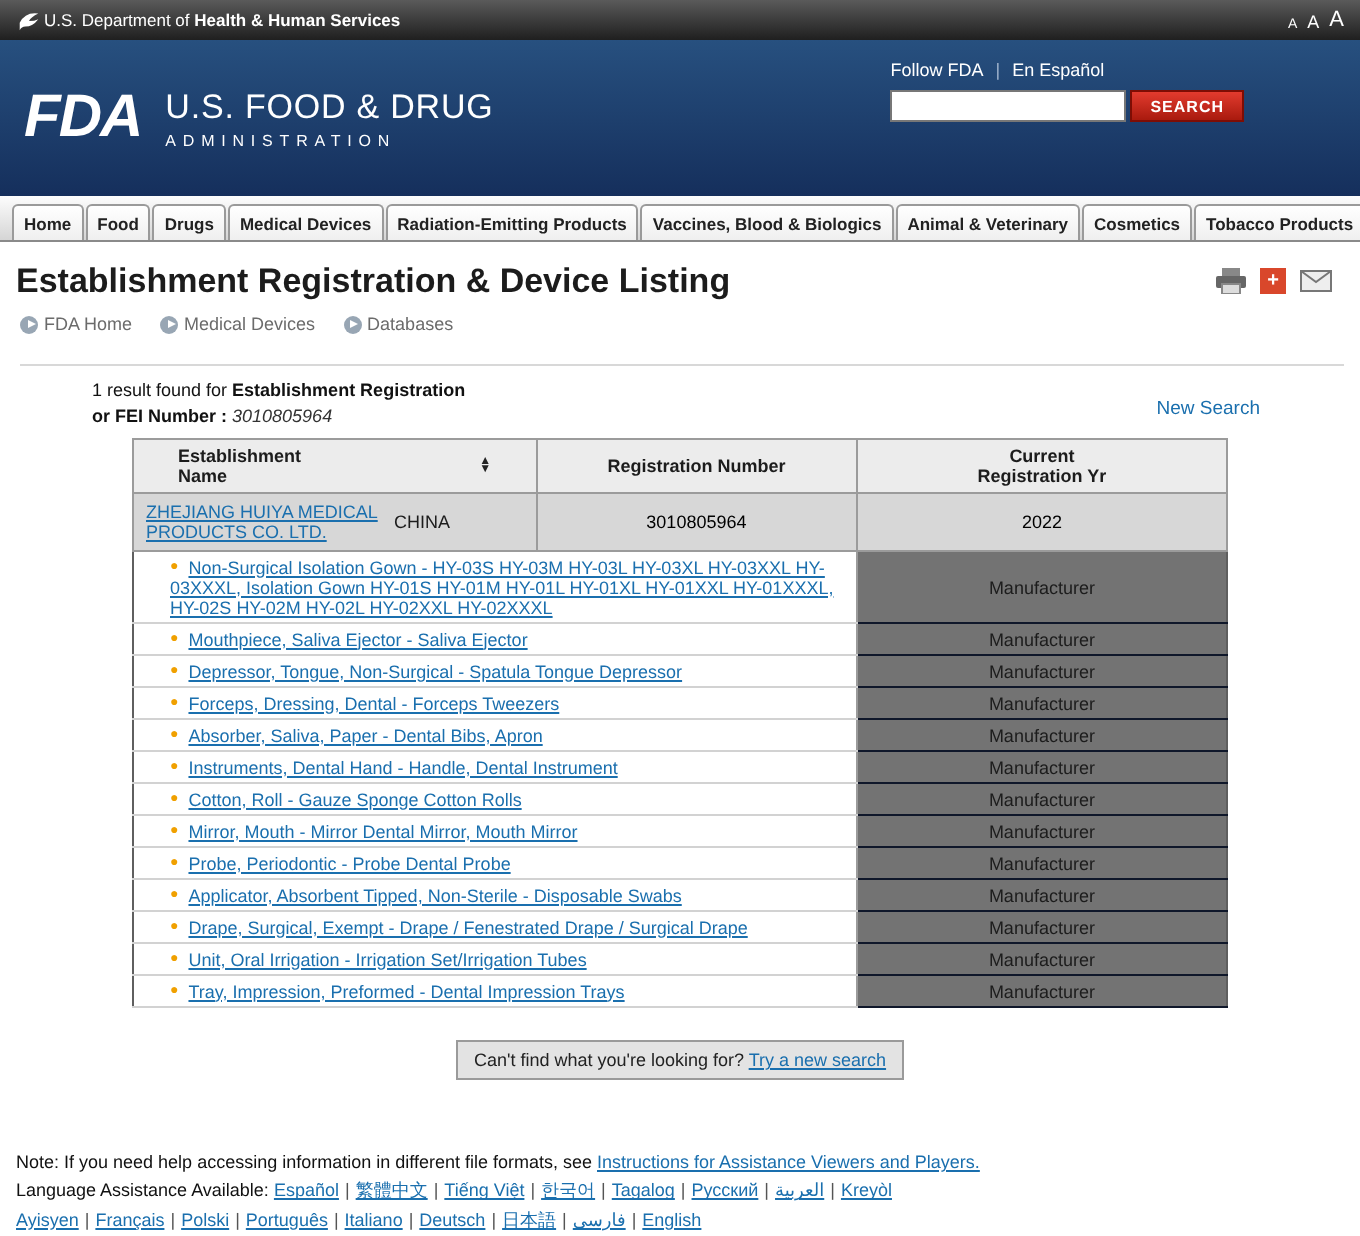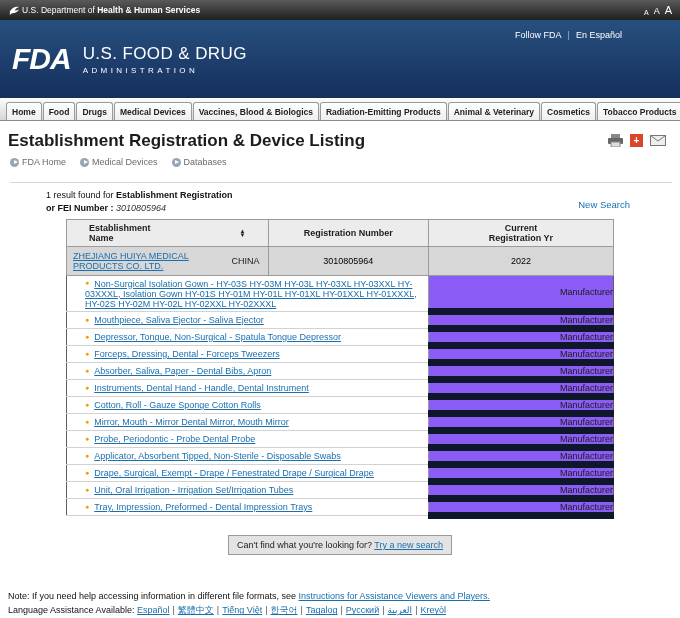--- a/index.html
+++ b/index.html
@@ -63,28 +63,28 @@
   .results-table { width: 548px; margin: 2px auto 0; border-collapse: collapse; font-size: 9px; border: 1px solid #5f5f5f; }
   .results-table th { background: #ececec; border: 1px solid #9b9b9b; padding: 3px 22px; font-size: 9px; color: #1c1c1c; }
   .th-est { width: 196px; text-align: left; }
   .th-est-inner { display: flex; justify-content: space-between; align-items: center; }
   .th-wrap { display: inline-block; }
   .w70 { width: 72px; } .w85 { width: 86px; text-align: center; }
   .sort-icon { display: flex; flex-direction: column; line-height: 4.5px; font-size: 6px; color: #222; cursor: pointer; }
   .th-reg { width: 156px; text-align: center; }
   .th-yr { width: 180px; text-align: center; }
   .est-row td { background: #d7d7d7; border: 1px solid #9b9b9b; padding: 4px 6px; }
-  .est-cell-inner { display: flex; justify-content: space-between; align-items: center; gap: 20px; }
+  .est-cell-inner { display: flex; justify-content: flex-start; align-items: center; gap: 4px; }
   .est-link { color: #1a6fae; max-width: 120px; display: inline-block; cursor: pointer; }
   .est-country { color: #1c1c1c; margin-right: 2px; }
   .center { text-align: center; }
   .device-cell { padding: 2.5px 4px 2.5px 18px; border-right: 1px solid #9b9b9b; border-bottom: 1px solid #d2d2d2; background: #fff; }
   .bullet { color: #f0a000; font-size: 7px; margin-right: 5px; vertical-align: 1.5px; }
   .device-link { color: #1a6fae; cursor: pointer; }
-  .role-cell { text-align: right; border-bottom: 7px solid #0f172a; background: #8b5cf6; color: #1c1c1c; }
+  .role-cell { text-align: center; border-bottom: 1px solid #0f172a; background: #737373; color: #1c1c1c; }
 
   .cant-find { margin: 16px auto 0; width: max-content; background: #e3e3e3; border: 1px solid #9a9a9a;
     padding: 4px 8px; font-size: 9px; color: #222; }
   .cant-find a { color: #1a6fae; cursor: pointer; }
 
   .footer-text { margin-top: 34px; padding: 0 8px; font-size: 9px; line-height: 1.6; color: #111; }
   .footer-text a { color: #1a6fae; cursor: pointer; }
   .lang-sep { color: #555; margin: 0 3px; }
 
   a { text-decoration: underline; }
@@ -115,30 +115,34 @@
   <div class="masthead">
     <span class="fda-logo">FDA</span>
     <span class="agency">
       <div class="agency-1">U.S. FOOD &amp; DRUG</div>
       <div class="agency-2">ADMINISTRATION</div>
     </span>
     <div class="mast-right">
       <div class="follow-row">
         <a>Follow FDA</a><span class="follow-sep">|</span><a>En Español</a>
       </div>
+      <div class="search-row">
+        <input class="search-input" type="text" value="" style="">
+        <button class="search-btn">SEARCH</button>
+      </div>
     </div>
   </div>
 
   <nav class="main-nav">
       <a class="nav-tab">Home</a>
       <a class="nav-tab">Food</a>
       <a class="nav-tab">Drugs</a>
       <a class="nav-tab">Medical Devices</a>
+      <a class="nav-tab">Radiation-Emitting Products</a>
       <a class="nav-tab">Vaccines, Blood &amp; Biologics</a>
-      <a class="nav-tab">Radiation-Emitting Products</a>
       <a class="nav-tab">Animal &amp; Veterinary</a>
       <a class="nav-tab">Cosmetics</a>
       <a class="nav-tab">Tobacco Products</a>
     </nav>
 
   <div class="content">
 
     <div class="title-row">
       <h1 class="page-title">Establishment Registration &amp; Device Listing</h1>
       <div class="title-icons">

